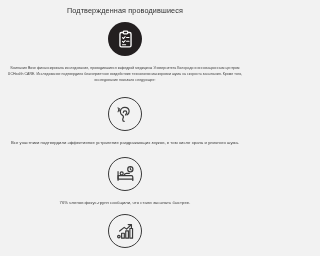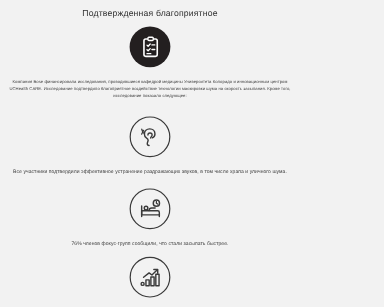--- a/index.html
+++ b/index.html
@@ -93,21 +93,21 @@
   .sec-2 .caption { margin-top: 9px; }
   .sec-3 { position: absolute; top: 157px; left: 0; right: 0; }
   .sec-3 .caption { margin-top: 9px; }
   .sec-4 { position: absolute; top: 214px; left: 0; right: 0; }
 </style>
 </head>
 <body>
 
 <div class="page">
 
-  <div class="page-title">Подтвержденная благоприятное</div>
+  <div class="page-title">Подтвержденная проводившиеся</div>
 
   <div class="block sec-1">
     <div class="icon-wrap">
       <div class="circle-dark">
         <svg width="19" height="19" viewBox="0 0 24 24" aria-hidden="true">
           <rect x="5" y="3.2" width="14" height="18.2" rx="1.8" fill="none" stroke="#ffffff" stroke-width="1.7"></rect>
           <rect x="9.2" y="1.4" width="5.6" height="3.4" rx="1" fill="#231f20" stroke="#ffffff" stroke-width="1.5"></rect>
           <path d="M8.2 9.6l1.2 1.2 2.2-2.3" fill="none" stroke="#ffffff" stroke-width="1.4" stroke-linecap="round" stroke-linejoin="round"></path>
           <line x1="13.4" y1="9.4" x2="16.4" y2="9.4" stroke="#ffffff" stroke-width="1.4" stroke-linecap="round"></line>
           <path d="M8.2 14.4l1.2 1.2 2.2-2.3" fill="none" stroke="#ffffff" stroke-width="1.4" stroke-linecap="round" stroke-linejoin="round"></path>

